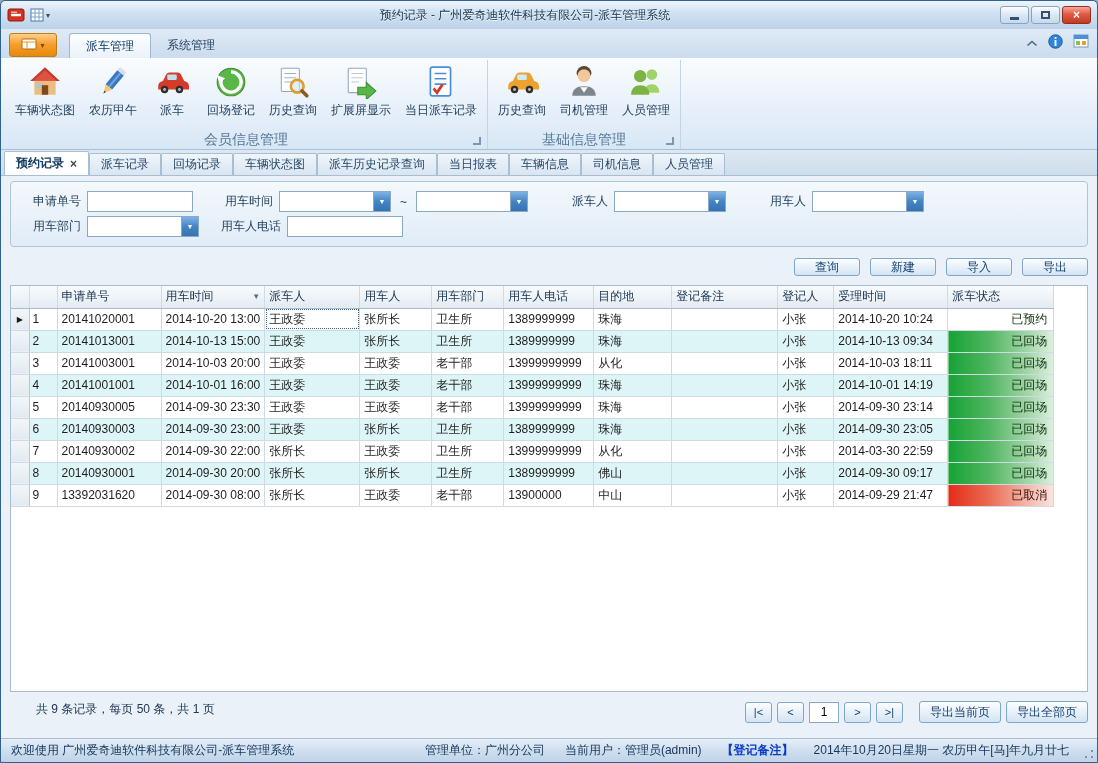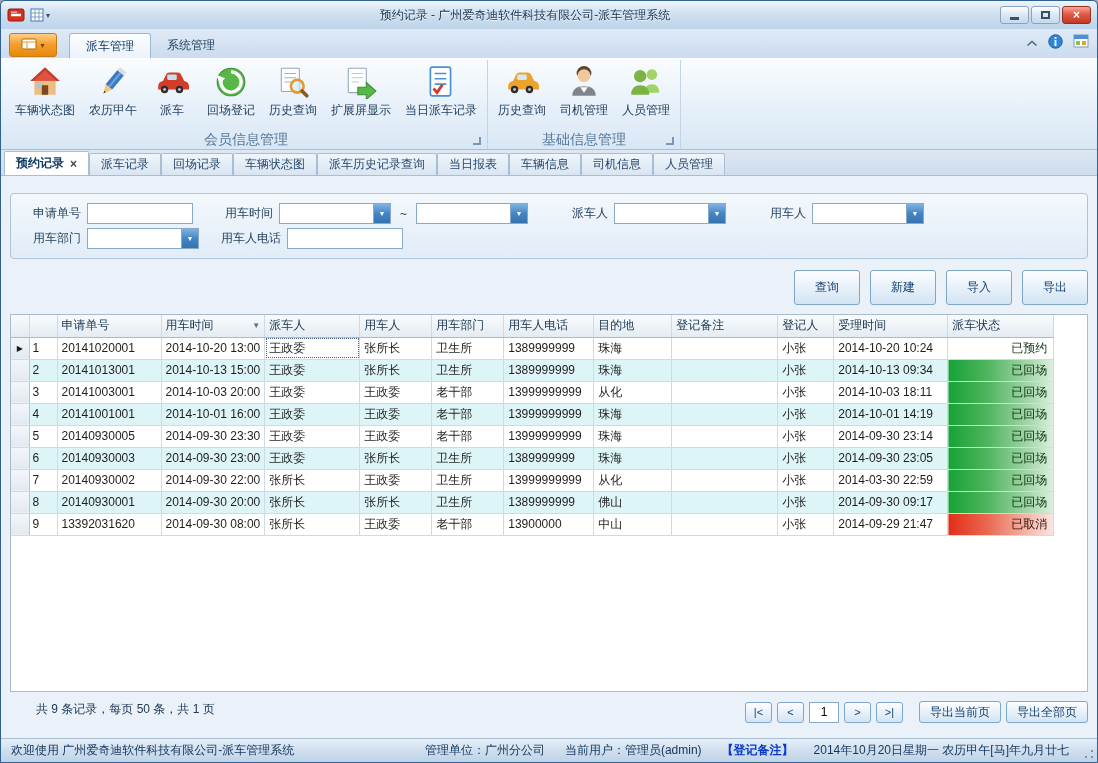--- a/index.html
+++ b/index.html
@@ -49,37 +49,37 @@
   
   .doctabs { height: 26px; flex: 0 0 26px; background: linear-gradient(#dde8f3, #cedcec); display: flex; align-items: flex-end;
              padding: 0 3px; gap: 0; border-bottom: 1px solid #a8bed2; }
   .dtab { height: 22px; padding: 0 11px; line-height: 21px; background: linear-gradient(#eff5fb, #d9e5f1);
           border: 1px solid #a8bed2; border-bottom: none; border-radius: 2px 2px 0 0; color: #27486a;
           display: flex; align-items: center; gap: 6px; white-space: nowrap; }
   .dtab.active { background: #ffffff; height: 24px; font-weight: bold; color: #123c64; }
   .tab-close { color: #444; font-weight: bold; font-size: 12px; line-height: 1; }
 
   
-  .content { flex: 1; background: #eaf1f8; padding: 17px 9px 0; display: flex; flex-direction: column; overflow: hidden; }
+  .content { flex: 1; background: #eaf1f8; padding: 5px 9px 0; display: flex; flex-direction: column; overflow: hidden; }
 
   .filter-panel { border: 1px solid #aec4d8; border-radius: 4px; background: linear-gradient(#f3f8fc, #e1ecf7);
                   padding: 7px 10px; margin-bottom: 11px; flex: 0 0 auto; }
   .filter-row { display: flex; align-items: center; height: 25px; }
   .filter-row label { text-align: right; margin-right: 6px; color: #1e3c5a; white-space: nowrap; min-width: 60px; }
   .filter-row label.lb2 { min-width: 58px; margin-left: 22px; }
   .tbox { width: 106px; height: 21px; border: 1px solid #89a9c8; background: #fff; padding: 0 3px; font: inherit; }
   .tbox.wide { width: 116px; }
   .combo { width: 112px; height: 21px; border: 1px solid #89a9c8; background: #fff; display: flex; }
   .combo-text { flex: 1; }
   .combo-btn { width: 17px; background: linear-gradient(#7db3e4, #4585c4 50%, #3572b0); color: #fff; font-size: 7px;
                display: flex; align-items: center; justify-content: center; border-left: 1px solid #89a9c8; }
   .tilde { margin: 0 9px; color: #1e3c5a; }
 
   .actions { display: flex; justify-content: flex-end; gap: 10px; margin-bottom: 9px; flex: 0 0 auto; }
-  .btn { min-width: 66px; height: 35px; border: 1px solid #7fa7cc; border-radius: 3px; color: #14406e; font: inherit;
+  .btn { min-width: 66px; height: 18px; border: 1px solid #7fa7cc; border-radius: 3px; color: #14406e; font: inherit;
          background: linear-gradient(#fdfeff, #e9f2fa 45%, #d3e4f3); padding: 0 10px; cursor: default; }
 
   .grid-panel { flex: 1; background: #fff; border: 1px solid #a8bccb; overflow: hidden; }
   table.grid { border-collapse: collapse; table-layout: fixed; }
   .grid th, .grid td { border-right: 1px solid #cddbe6; border-bottom: 1px solid #cddbe6; height: 22px;
                        padding: 0 4px; overflow: hidden; white-space: nowrap; text-align: left; font-weight: normal; }
   .grid thead th { background: linear-gradient(#f8fbfd, #e3ebf2); border-bottom-color: #a8bccb; color: #203a54; }
   .grid td.ind { background: linear-gradient(#f2f6fa, #e1e9f0); border-right-color: #b7c7d5; text-align: center;
                  font-size: 8px; color: #1a1a1a; padding: 0; }
   .grid tr.row-even td { background: #def5f7; }

